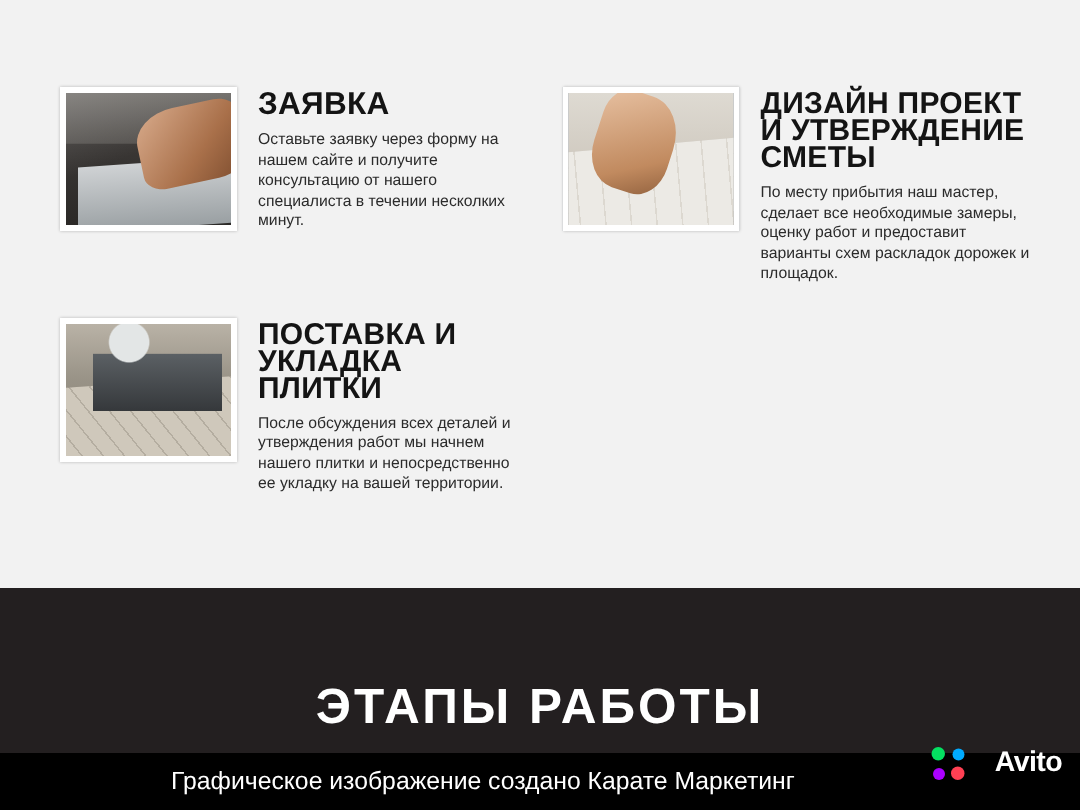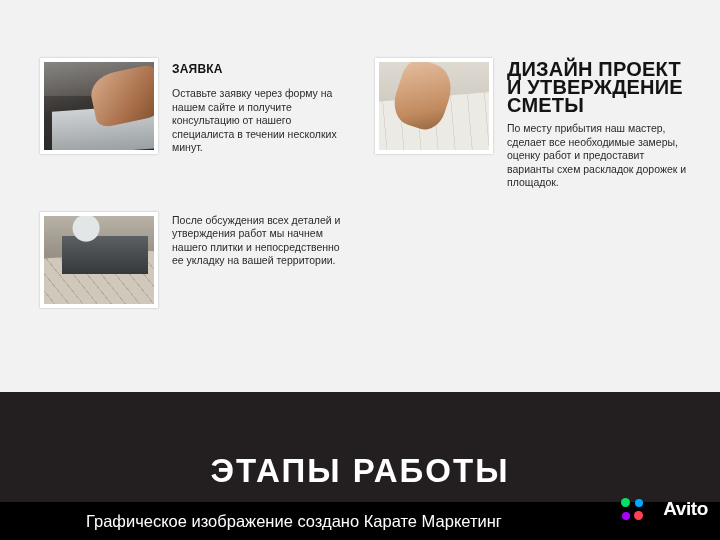--- a/index.html
+++ b/index.html
@@ -138,21 +138,21 @@
     position:absolute;
     left: 18px; top: -4px;
     width: 86px; height: 62px;
     background:
       radial-gradient(circle at 28% 26%, #e3e6e6 0 13px, rgba(0,0,0,0) 14px),
       linear-gradient(to bottom, rgba(0,0,0,0) 38%, #5b6064 39%, #35383b 100%);
   }
   .step-text { flex: 1 1 auto; min-width: 0; padding-top: 2px; }
   .step-title {
     font-weight: bold;
-    font-size: 12px;
+    font-size: 21px;
     line-height: 19px;
     letter-spacing: 0.2px;
     color: #141414;
     margin: 0 0 8px 0;
     text-transform: uppercase;
   }
   .step-title.two-line { font-size: 20px; line-height: 18px; }
   .step-desc {
     font-size: 10.5px;
     line-height: 13.5px;
@@ -182,21 +182,21 @@
     position: absolute;
     left: 0; top: 502px;
     width: 720px; height: 38px;
     background: #000000;
     display: flex;
     align-items: center;
   }
   .caption-text {
     color: #ffffff;
     font-size: 16.5px;
-    padding-left: 86px;
+    padding-left: 114px;
   }
   
   .watermark {
     position: absolute;
     right: 12px; top: 498px;
     display: flex;
     align-items: center;
     gap: 20px;
     color: #ffffff;
   }
@@ -246,20 +246,21 @@
           <p class="step-desc">По месту прибытия наш мастер, сделает все необходимые замеры, оценку работ и предоставит варианты схем раскладок дорожек и площадок.</p>
         </div>
       </div>
 
 
       <div class="step">
         <div class="step-thumb">
           <div class="img img-paving"></div>
         </div>
         <div class="step-text">
+          <p class="step-title two-line">ПОСТАВКА И УКЛАДКА ПЛИТКИ</p>
           <p class="step-desc">После обсуждения всех деталей и утверждения работ мы начнем нашего плитки и непосредственно ее укладку на вашей территории.</p>
         </div>
       </div>
 
     </div>
   </div>
 
   <div class="banner">
     <div class="banner-title">ЭТАПЫ РАБОТЫ</div>
   </div>

